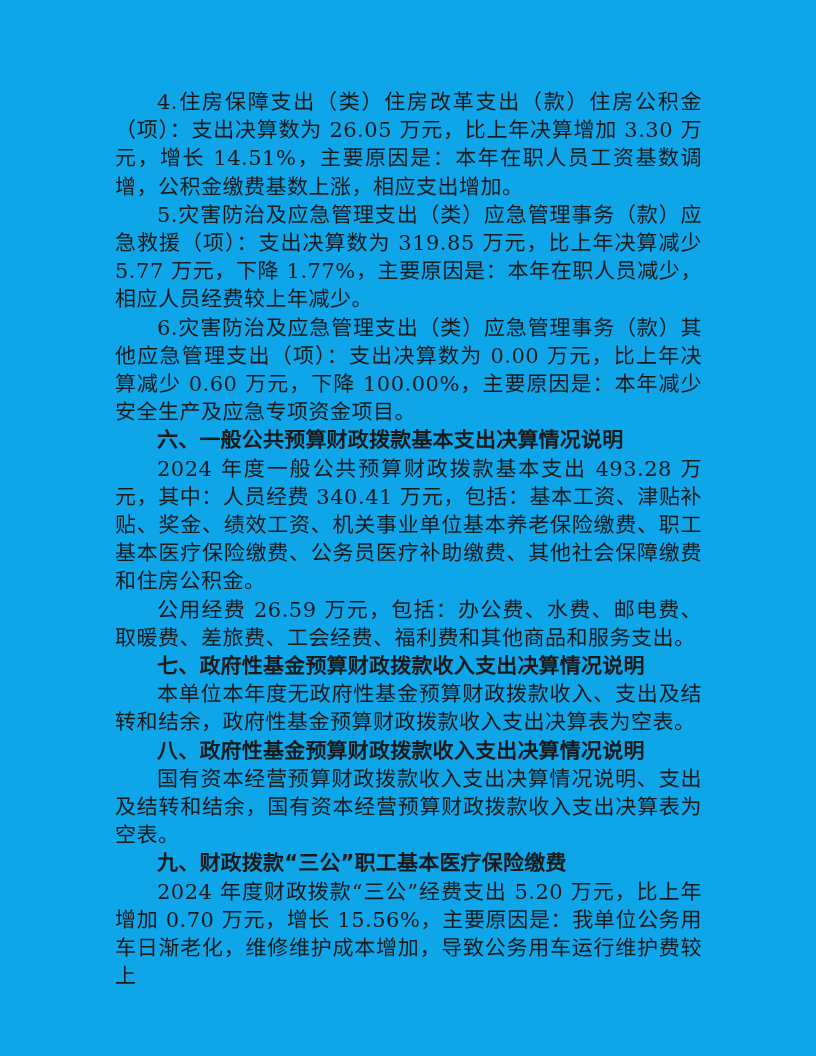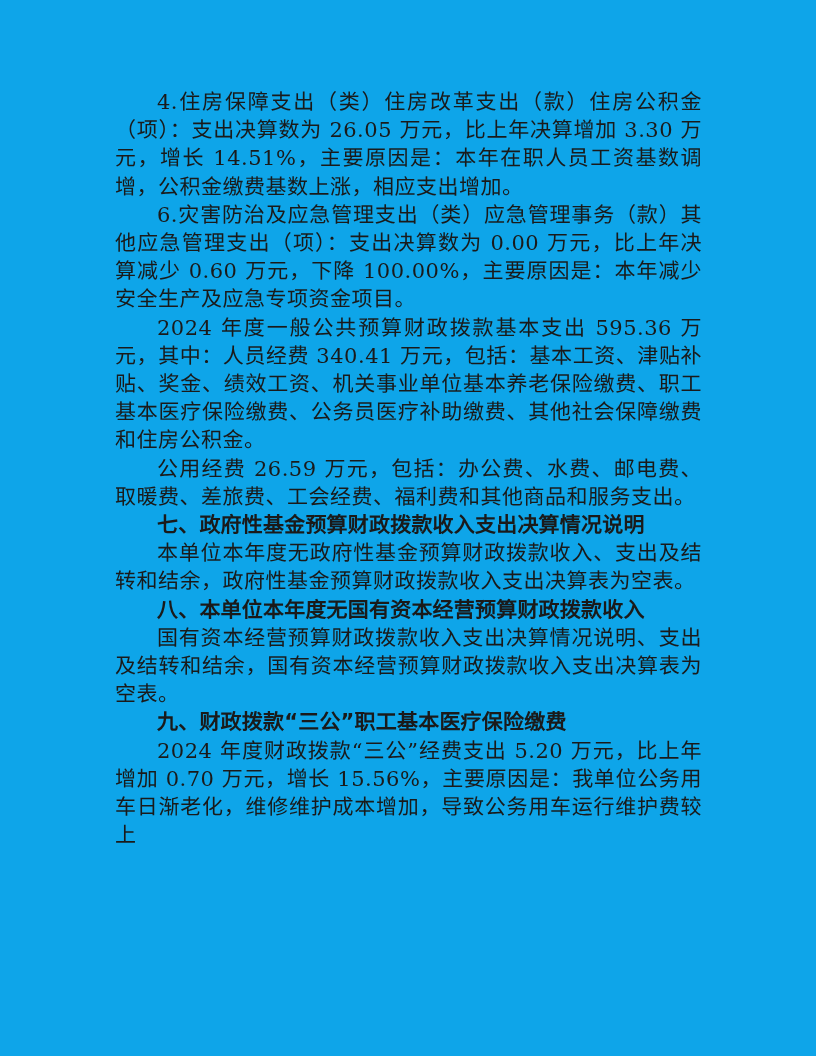--- a/index.html
+++ b/index.html
@@ -39,23 +39,25 @@
     letter-spacing: 0.2px;
   }
 </style>
 </head>
 <body>
 
 <div class="page">
   <div class="content">
 
   <p class="body">4.住房保障支出（类）住房改革支出（款）住房公积金（项）：支出决算数为 26.05 万元，比上年决算增加 3.30 万元，增长 14.51%，主要原因是：本年在职人员工资基数调增，公积金缴费基数上涨，相应支出增加。</p>
+      <p class="body">5.灾害防治及应急管理支出（类）应急管理事务（款）应急救援（项）：支出决算数为 319.85 万元，比上年决算减少 5.77 万元，下降 1.77%，主要原因是：本年在职人员减少，相应人员经费较上年减少。</p>
       <p class="body">6.灾害防治及应急管理支出（类）应急管理事务（款）其他应急管理支出（项）：支出决算数为 0.00 万元，比上年决算减少 0.60 万元，下降 100.00%，主要原因是：本年减少安全生产及应急专项资金项目。</p>
-      <p class="body">2024 年度一般公共预算财政拨款基本支出 595.36 万元，其中：人员经费 340.41 万元，包括：基本工资、津贴补贴、奖金、绩效工资、机关事业单位基本养老保险缴费、职工基本医疗保险缴费、公务员医疗补助缴费、其他社会保障缴费和住房公积金。</p>
+      <p class="heading">六、一般公共预算财政拨款基本支出决算情况说明</p>
+      <p class="body">2024 年度一般公共预算财政拨款基本支出 493.28 万元，其中：人员经费 340.41 万元，包括：基本工资、津贴补贴、奖金、绩效工资、机关事业单位基本养老保险缴费、职工基本医疗保险缴费、公务员医疗补助缴费、其他社会保障缴费和住房公积金。</p>
       <p class="body">公用经费 26.59 万元，包括：办公费、水费、邮电费、取暖费、差旅费、工会经费、福利费和其他商品和服务支出。</p>
       <p class="heading">七、政府性基金预算财政拨款收入支出决算情况说明</p>
       <p class="body">本单位本年度无政府性基金预算财政拨款收入、支出及结转和结余，政府性基金预算财政拨款收入支出决算表为空表。</p>
-      <p class="heading">八、本单位本年度无国有资本经营预算财政拨款收入</p>
+      <p class="heading">八、政府性基金预算财政拨款收入支出决算情况说明</p>
       <p class="body">国有资本经营预算财政拨款收入支出决算情况说明、支出及结转和结余，国有资本经营预算财政拨款收入支出决算表为空表。</p>
       <p class="heading">九、财政拨款“三公”职工基本医疗保险缴费</p>
       <p class="body">2024 年度财政拨款“三公”经费支出 5.20 万元，比上年增加 0.70 万元，增长 15.56%，主要原因是：我单位公务用车日渐老化，维修维护成本增加，导致公务用车运行维护费较上</p>
     </div>
 </div>
 
 </body></html>

